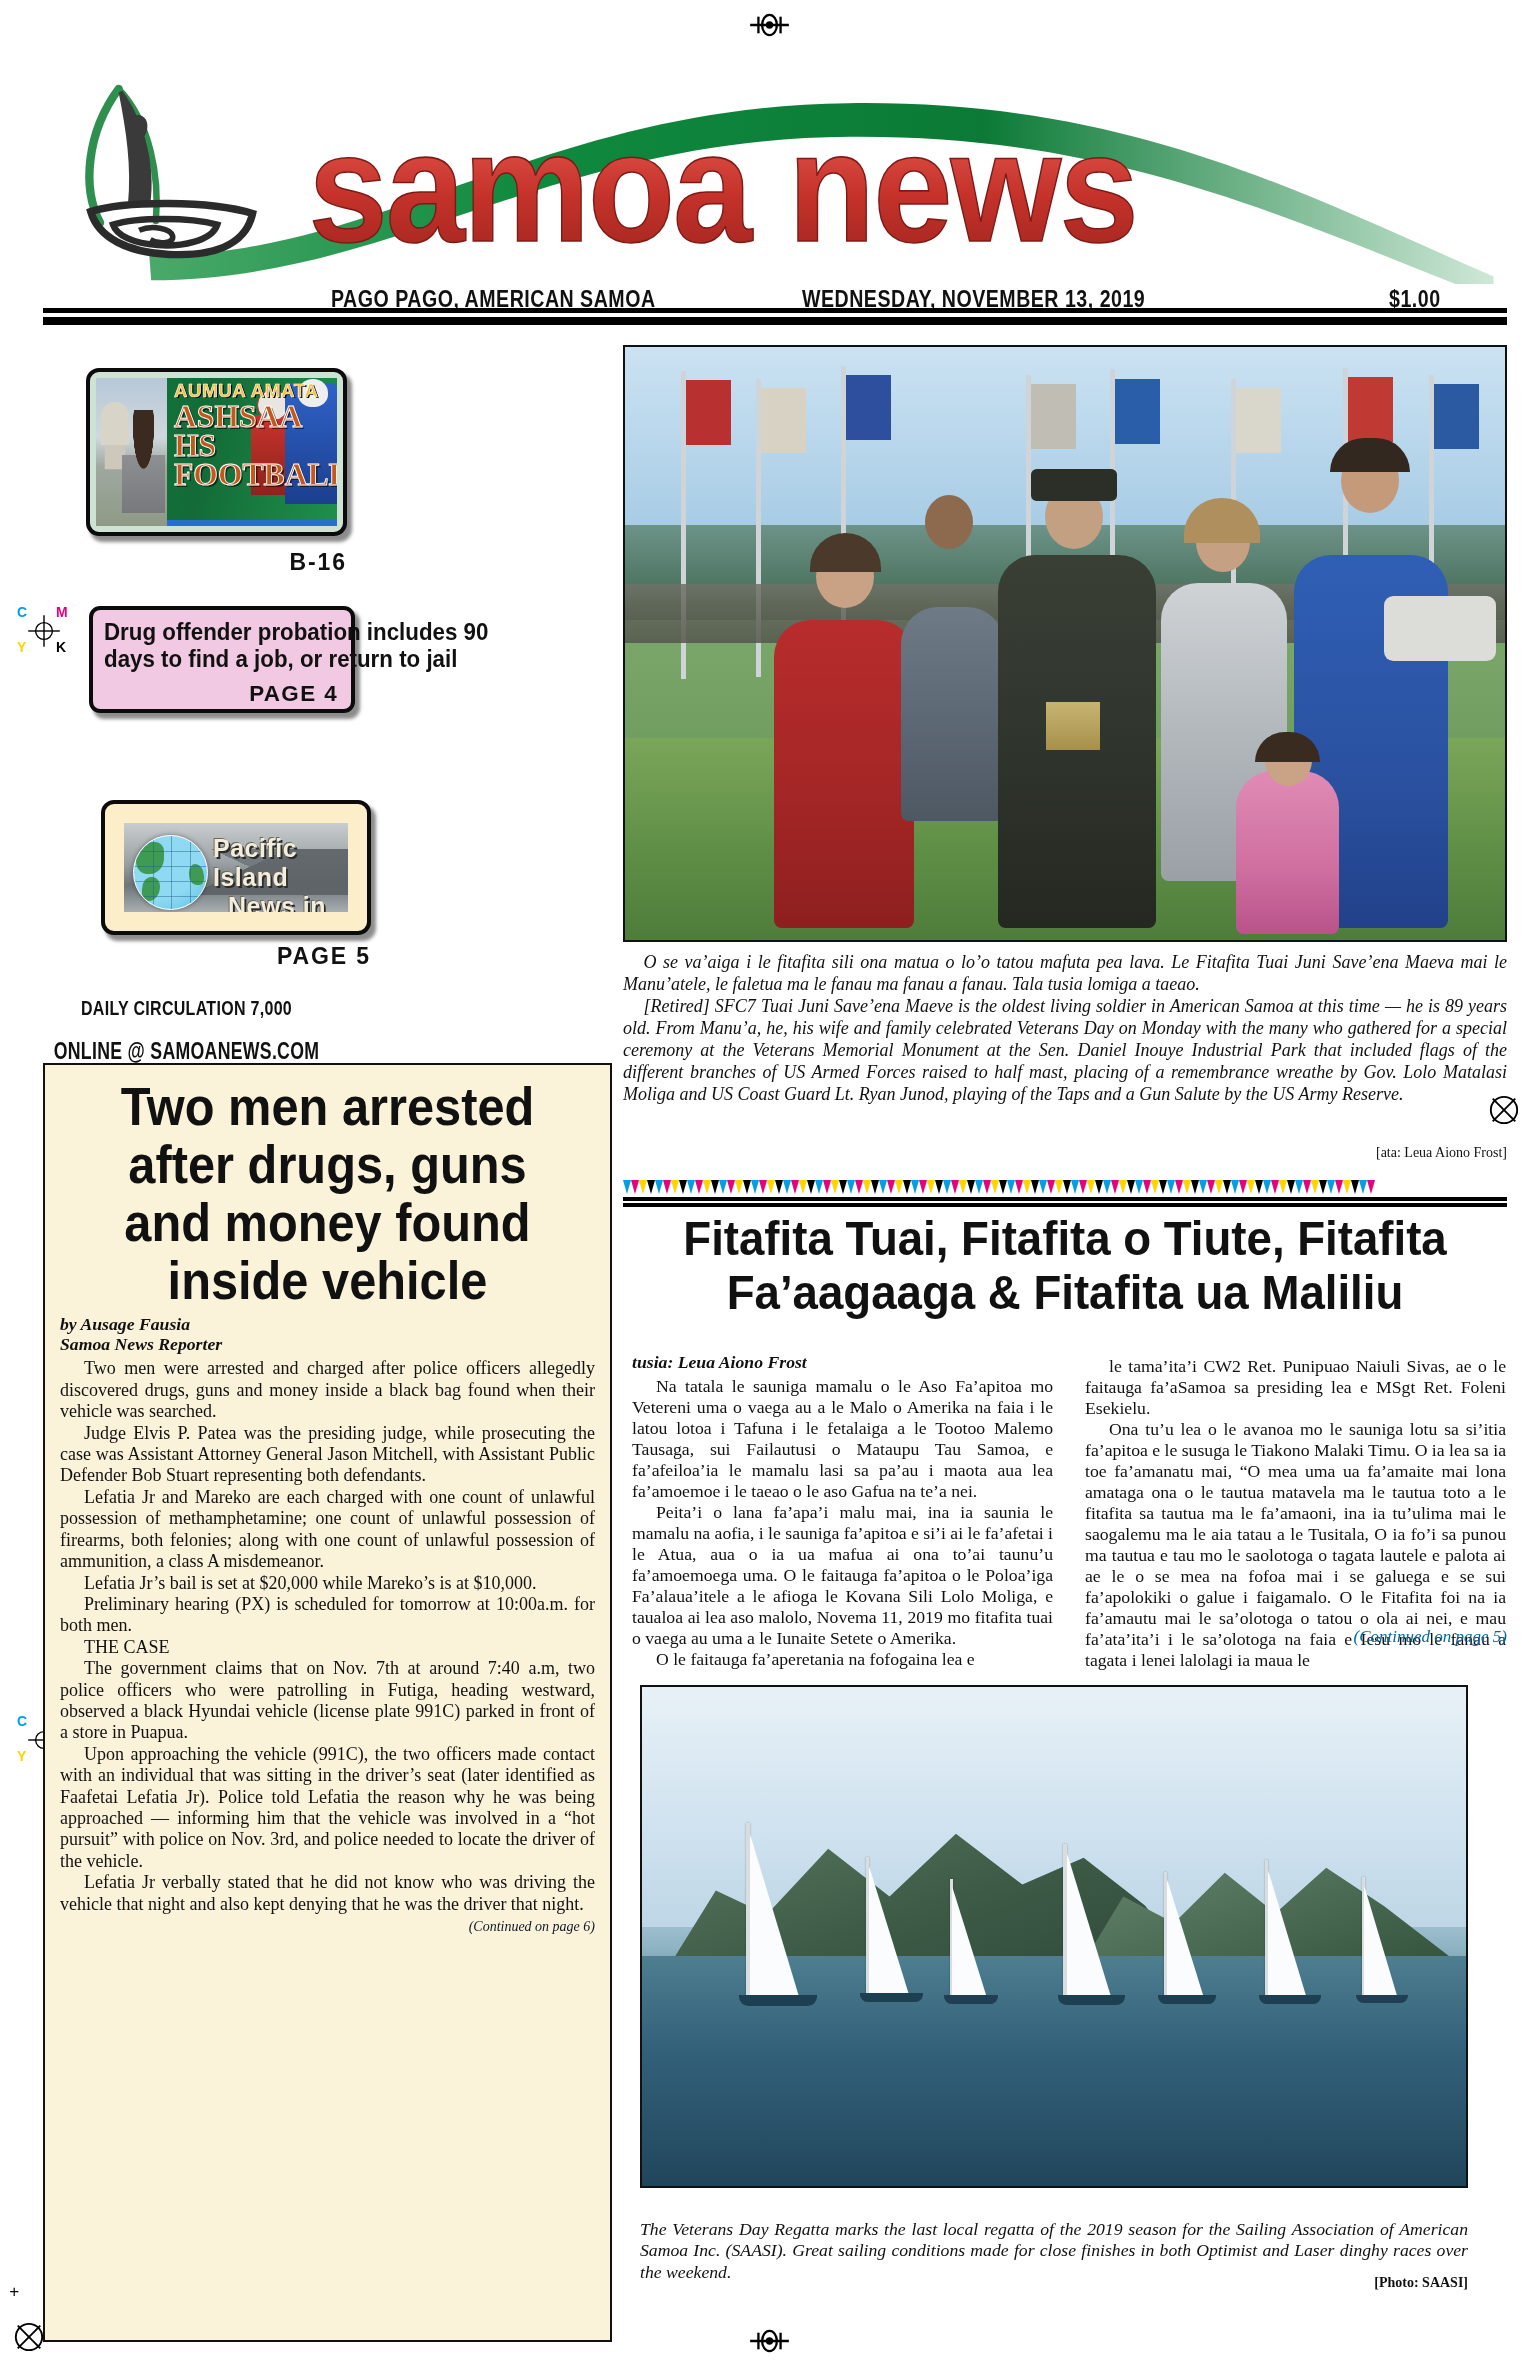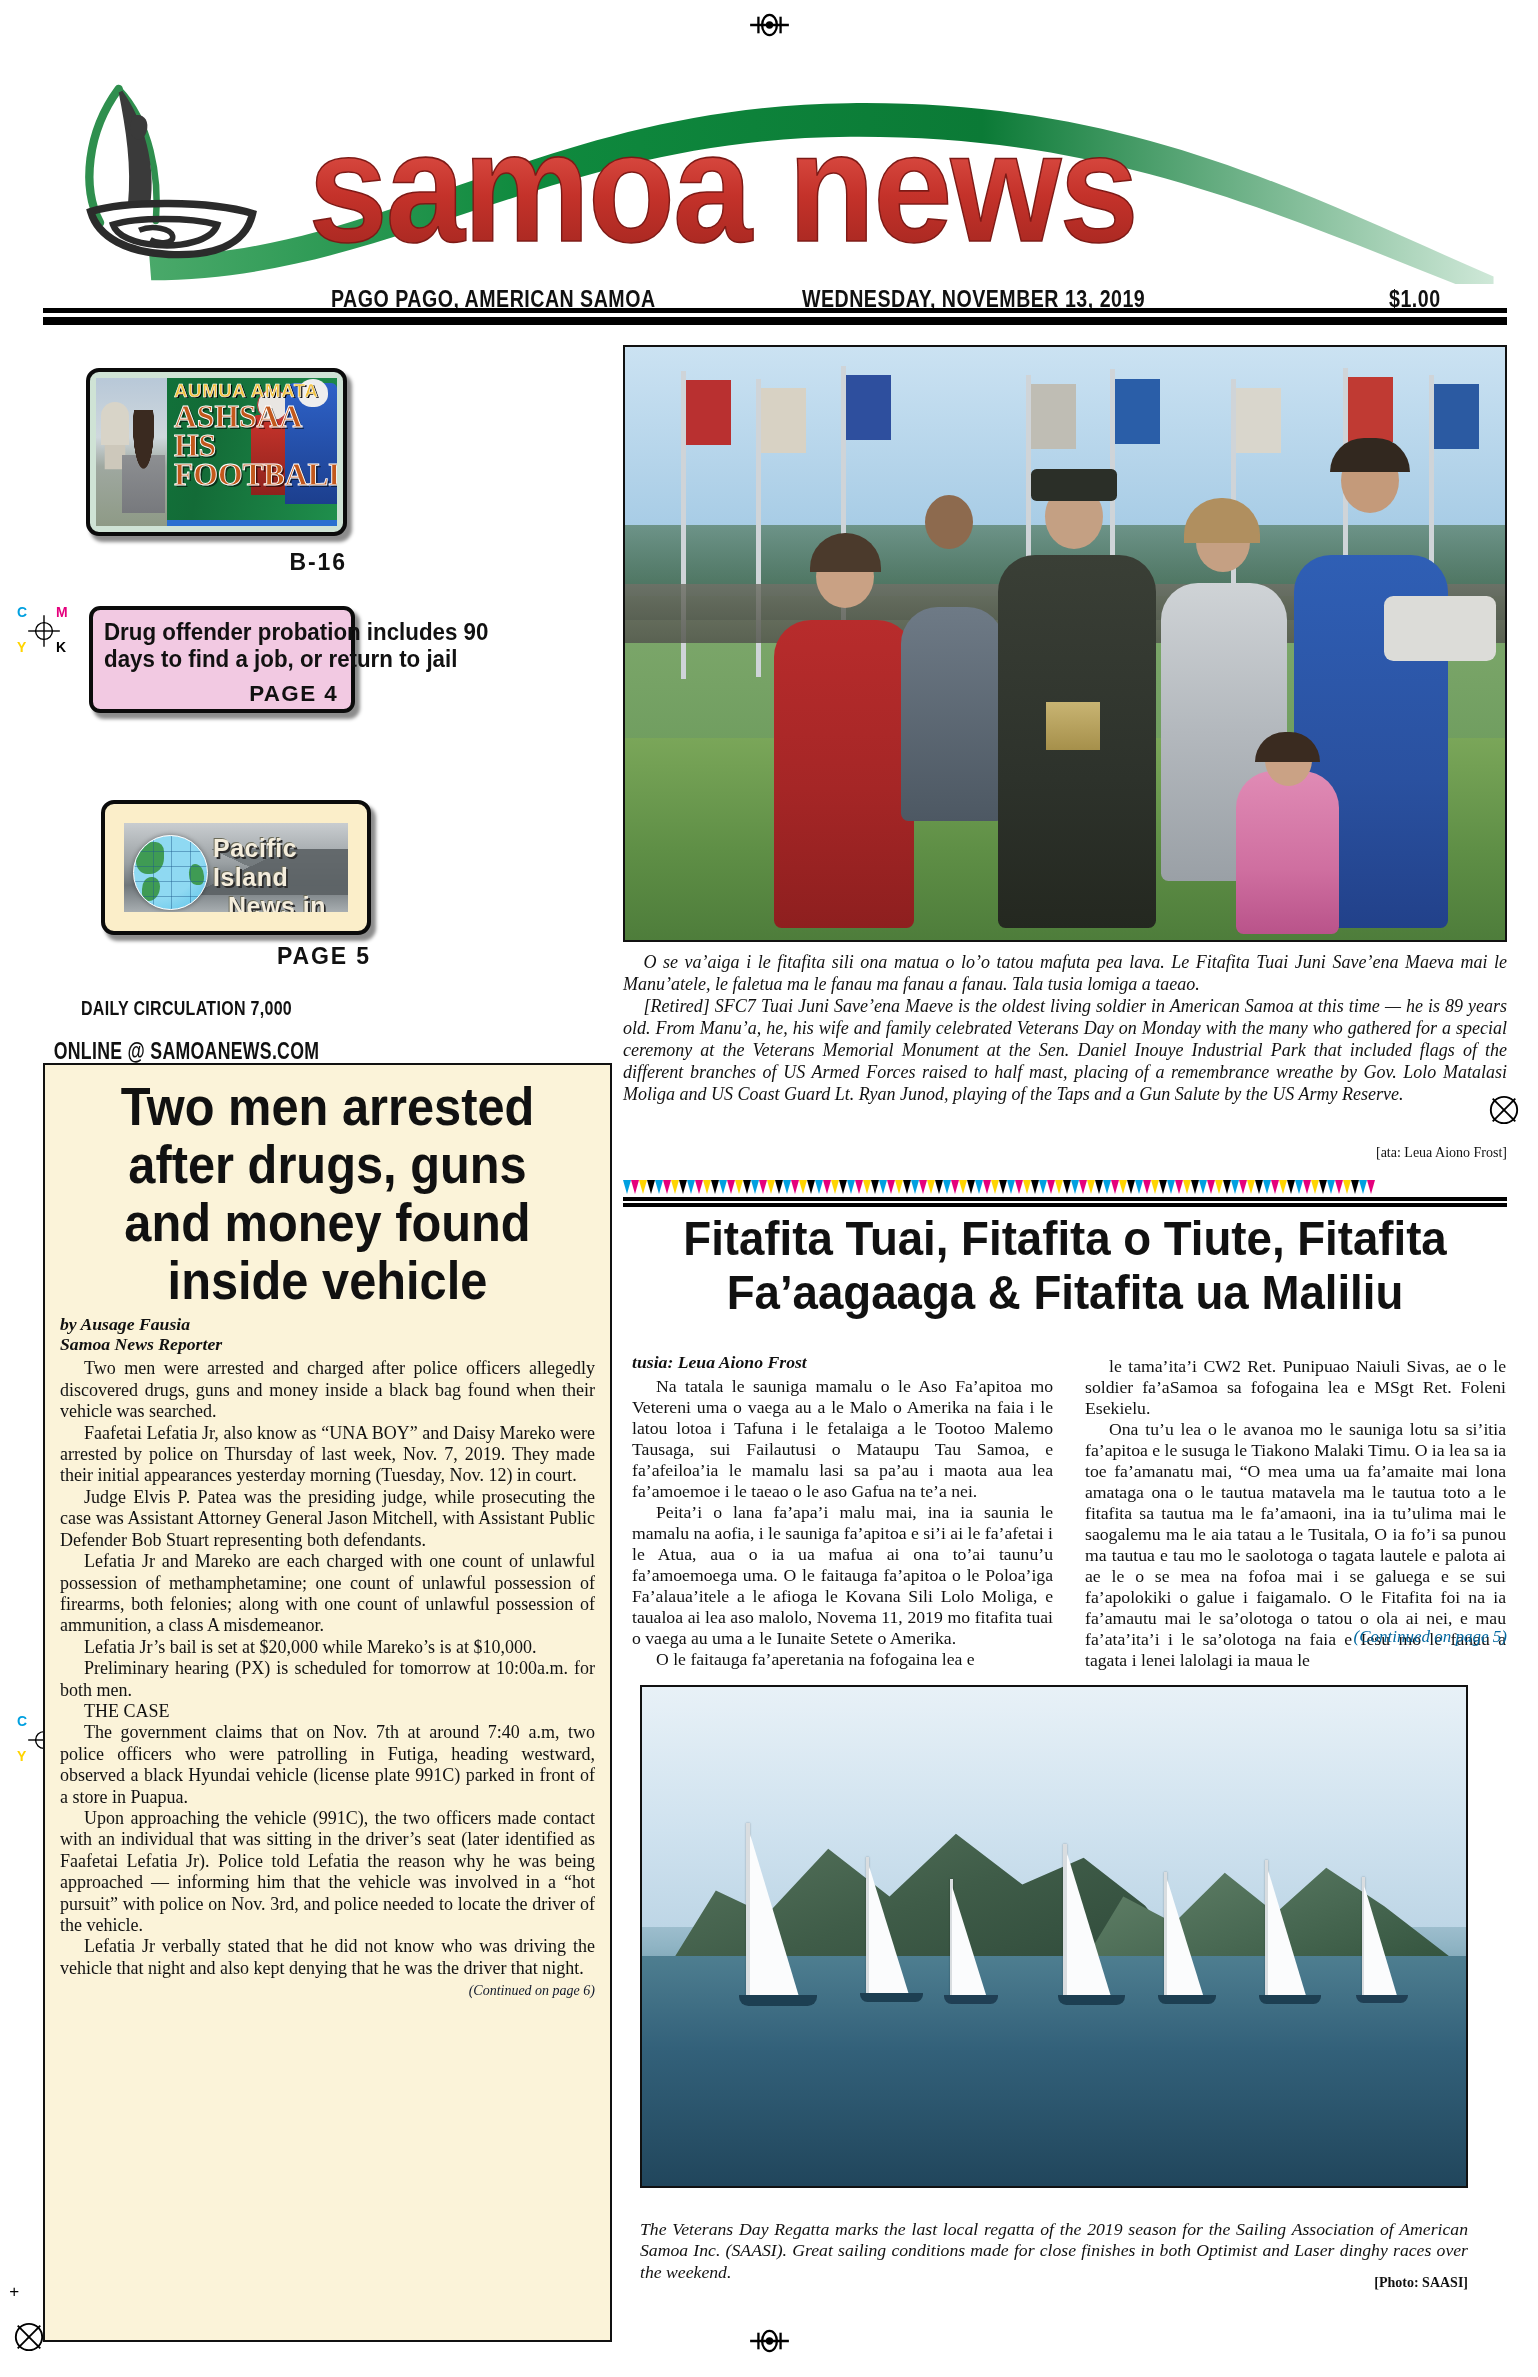--- a/index.html
+++ b/index.html
@@ -489,21 +489,20 @@
 
 <div class="circ-line" id="circ-daily">DAILY CIRCULATION 7,000</div>
 <div class="circ-line" id="circ-online">ONLINE @ SAMOANEWS.COM</div>
 
 <div id="left-article">
   <div id="left-headline">Two men arrested after drugs, guns and money found inside vehicle</div>
   <div class="byline">by Ausage Fausia</div>
   <div class="byline">Samoa News Reporter</div>
   <div class="body-col" id="left-body">
       <p>Two men were arrested and charged after police officers allegedly discovered drugs, guns and money inside a black bag found when their vehicle was searched.</p>
-      <p>Faafetai Lefatia Jr, also know as “UNA BOY” and Daisy Mareko were arrested by police on Thursday of last week, Nov. 7, 2019. They made their initial appearances yesterday morning (Tuesday, Nov. 12) in court.</p>
       <p>Judge Elvis P. Patea was the presiding judge, while prosecuting the case was Assistant Attorney General Jason Mitchell, with Assistant Public Defender Bob Stuart representing both defendants.</p>
       <p>Lefatia Jr and Mareko are each charged with one count of unlawful possession of methamphetamine; one count of unlawful possession of firearms, both felonies; along with one count of unlawful possession of ammunition, a class A misdemeanor.</p>
       <p>Lefatia Jr’s bail is set at $20,000 while Mareko’s is at $10,000.</p>
       <p>Preliminary hearing (PX) is scheduled for tomorrow at 10:00a.m. for both men.</p>
       <p>THE CASE</p>
       <p>The government claims that on Nov. 7th at around 7:40 a.m, two police officers who were patrolling in Futiga, heading westward, observed a black Hyundai vehicle (license plate 991C) parked in front of a store in Puapua.</p>
       <p>Upon approaching the vehicle (991C), the two officers made contact with an individual that was sitting in the driver’s seat (later identified as Faafetai Lefatia Jr). Police told Lefatia  the reason why he was being approached — informing him that the vehicle was involved in a “hot pursuit” with police on Nov. 3rd, and police needed to locate the driver of the vehicle.</p>
       <p>Lefatia Jr verbally stated that he did not know who was driving the vehicle that night and also kept denying that he was the driver that night.</p>
     </div>
   <div class="contd">(Continued on page 6)</div>
@@ -682,21 +681,21 @@
   <div class="rt-col">
     <div class="byline">tusia: Leua Aiono Frost</div>
     <div class="body-col" id="right-body-left">
         <p>Na tatala le sauniga mamalu o le Aso Fa’apitoa mo Vetereni uma o vaega au a le Malo o Amerika na faia i le latou lotoa i Tafuna i le fetalaiga a le Tootoo Malemo Tausaga, sui Failautusi o Mataupu Tau Samoa, e fa’afeiloa’ia le mamalu lasi sa pa’au i maota aua lea fa’amoemoe i le taeao o le aso Gafua na te’a nei.</p>
         <p>Peita’i o lana fa’apa’i malu mai, ina ia saunia le mamalu na aofia, i le sauniga fa’apitoa e si’i ai le fa’afetai i le Atua, aua o ia ua mafua ai ona to’ai taunu’u fa’amoemoega uma. O le faitauga fa’apitoa o le Poloa’iga Fa’alaua’itele a le afioga le Kovana Sili Lolo Moliga, e taualoa ai lea aso malolo, Novema 11, 2019 mo fitafita tuai o vaega au uma a le Iunaite Setete o Amerika.</p>
         <p>O le faitauga fa’aperetania na fofogaina lea e</p>
       </div>
   </div>
   <div class="rt-col">
     <div class="body-col" id="right-body-right">
-        <p>le tama’ita’i CW2 Ret. Punipuao Naiuli Sivas, ae o le soldier fa’aSamoa sa fofogaina lea e MSgt Ret. Foleni Esekielu.</p>
+        <p>le tama’ita’i CW2 Ret. Punipuao Naiuli Sivas, ae o le faitauga fa’aSamoa sa presiding lea e MSgt Ret. Foleni Esekielu.</p>
         <p>Ona tu’u lea o le avanoa mo le sauniga lotu sa si’itia fa’apitoa e le susuga le Tiakono Malaki Timu. O ia lea sa ia toe fa’amanatu mai, “O mea uma ua fa’amaite mai lona amataga ona o le tautua matavela ma le tautua toto a le fitafita sa tautua ma le fa’amaoni, ina ia tu’ulima mai le saogalemu ma le aia tatau a le Tusitala, O ia fo’i sa punou ma tautua e tau mo le saolotoga o tagata lautele e palota ai ae le o se mea na fofoa mai i se galuega e se sui fa’apolokiki o galue i faigamalo. O le Fitafita foi na ia fa’amautu mai le sa’olotoga o tatou o ola ai nei, e mau fa’ata’ita’i i le sa’olotoga na faia e Iesu mo le fanau a tagata i lenei lalolagi ia maua le</p>
       </div>
   </div>
 </div>
 <div id="right-contd">(Continued on page 5)</div>
 
 <div id="bottom-photo">
   <div class="bp-sky"></div>
   <div class="bp-mountain"></div>
   <div class="bp-mountain2"></div>

